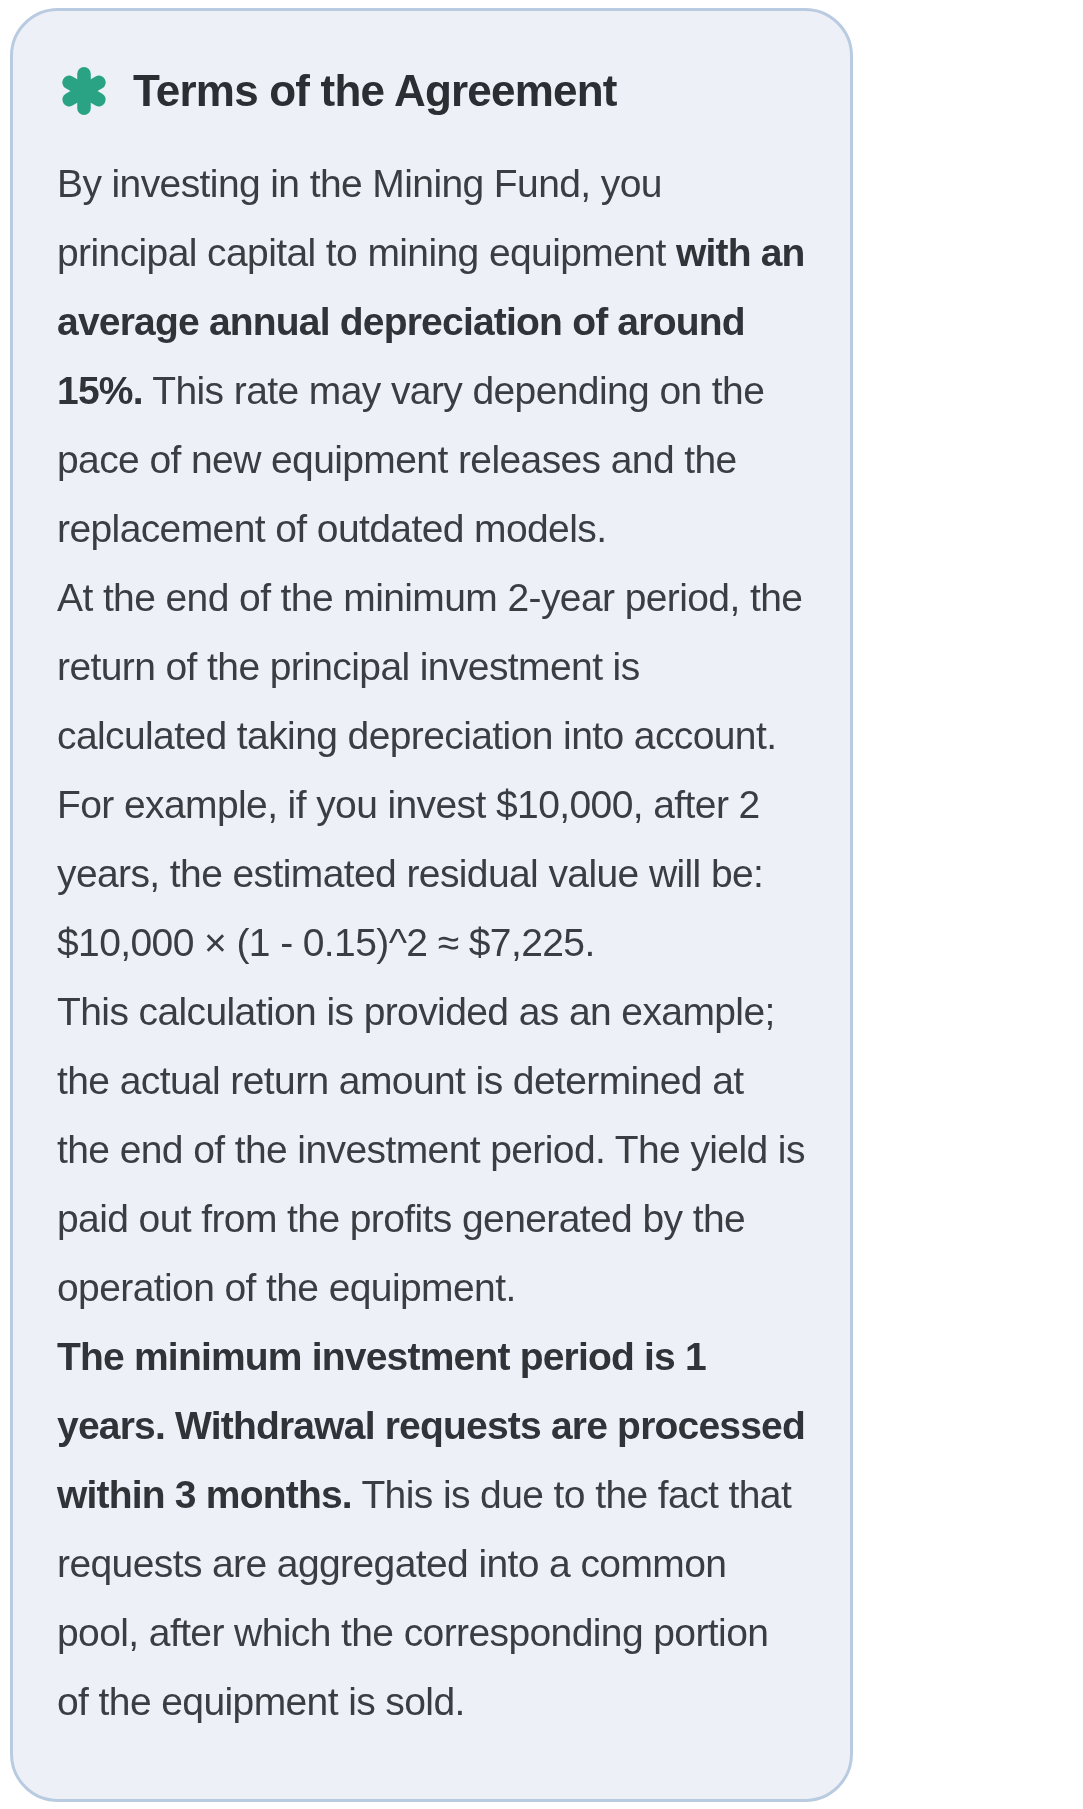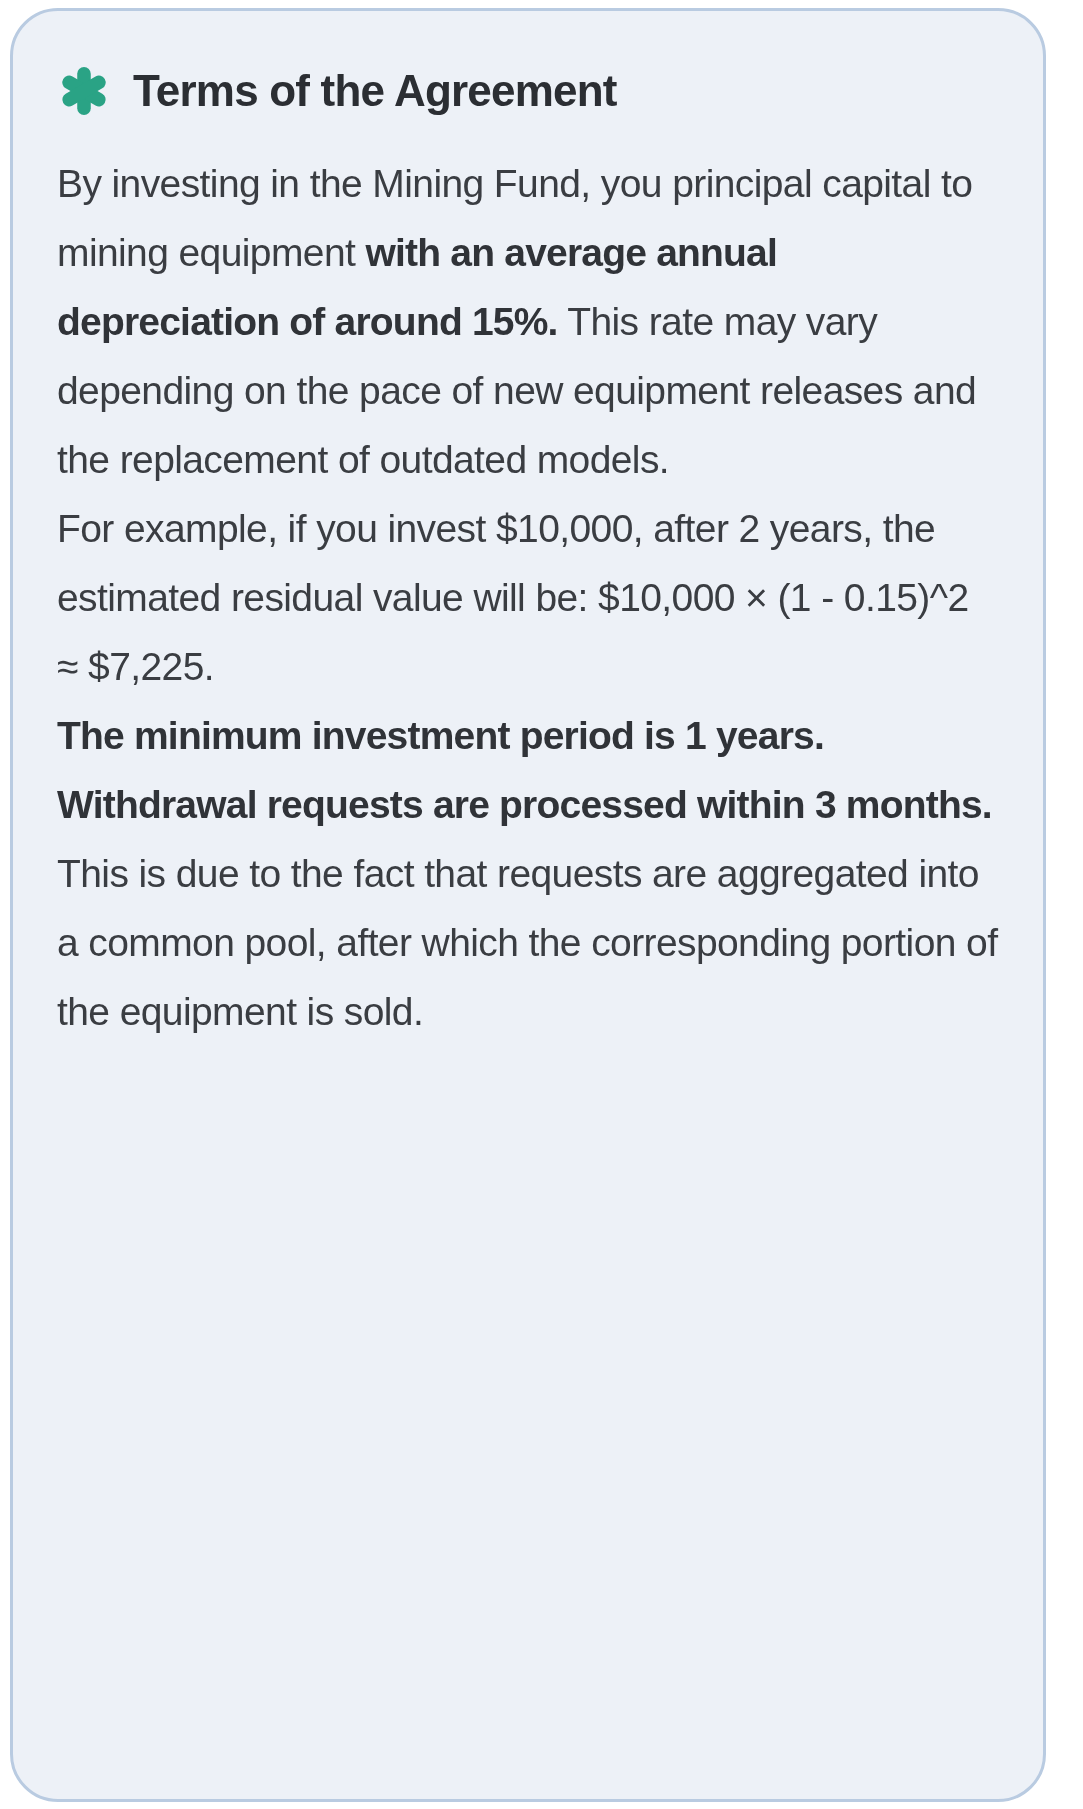--- a/index.html
+++ b/index.html
@@ -12,21 +12,21 @@
     position: relative;
     width: 1083px;
     height: 1809px;
     background: #ffffff;
     overflow: hidden;
   }
   .terms-card {
     position: absolute;
     left: 10px;
     top: 8px;
-    width: 1036px;
+    width: 843px;
     height: 1794px;
     box-sizing: border-box;
     background: var(--card-bg, #edf1f7);
     border: 3px solid var(--card-border, #b9cbe1);
     border-radius: 48px;
     padding: 54px 44px 0 44px;
     overflow: hidden;
   }
   .card-header {
     display: flex;
@@ -73,17 +73,19 @@
         <g stroke="#2aa385" stroke-width="13" stroke-linecap="round">
           <line x1="24" y1="7.5" x2="24" y2="40.5"></line>
           <line x1="9.7" y1="15.75" x2="38.3" y2="32.25"></line>
           <line x1="38.3" y1="15.75" x2="9.7" y2="32.25"></line>
         </g>
       </svg>
       <h1 class="card-title">Terms of the Agreement</h1>
     </header>
     <div class="terms-text">
         <p><span>By investing in the Mining Fund, you principal capital to mining equipment </span><strong>with an average annual depreciation of around 15%.</strong><span> This rate may vary depending on the pace of new equipment releases and the replacement of outdated models.</span></p>
+        <p><span>At the end of the minimum 2-year period, the return of the principal investment is calculated taking depreciation into account.</span></p>
         <p><span>For example, if you invest $10,000, after 2 years, the estimated residual value will be: $10,000 × (1 - 0.15)^2 ≈ $7,225.</span></p>
+        <p><span>This calculation is provided as an example; the actual return amount is determined at the end of the investment period. The yield is paid out from the profits generated by the operation of the equipment.</span></p>
         <p><strong>The minimum investment period is 1 years. Withdrawal requests are processed within 3 months.</strong><span> This is due to the fact that requests are aggregated into a common pool, after which the corresponding portion of the equipment is sold.</span></p>
       </div>
   </section>
 </div>
 
 </body></html>

